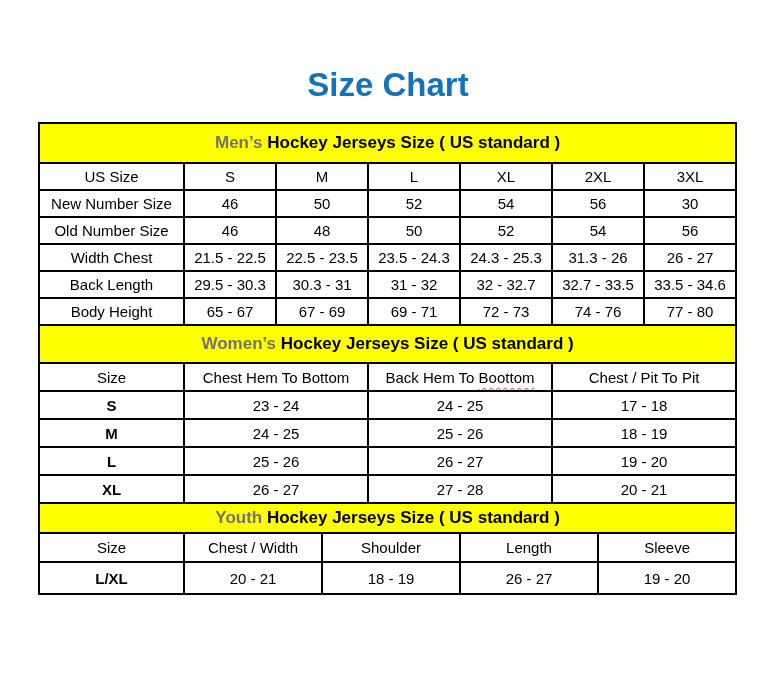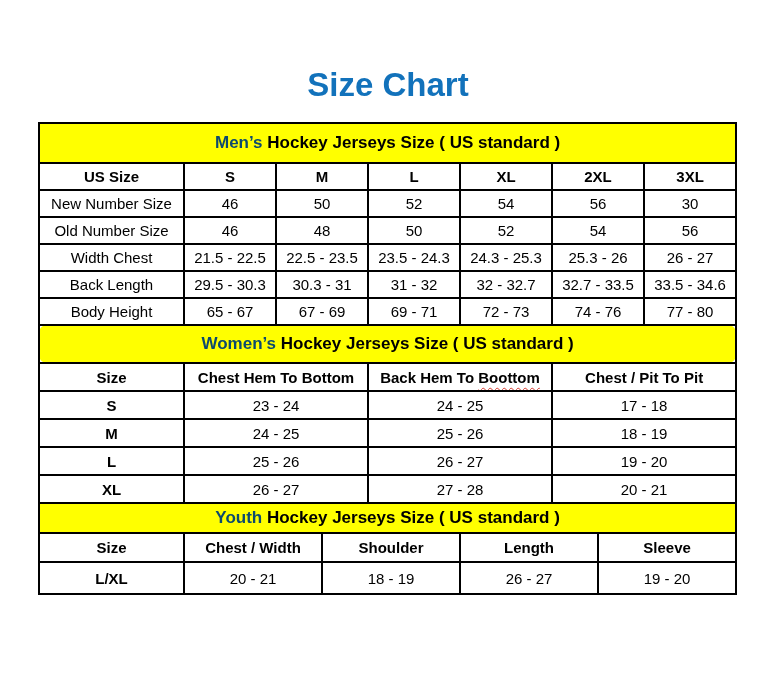--- a/index.html
+++ b/index.html
@@ -42,34 +42,34 @@
     font-size: 15px;
     padding: 0 2px;
     white-space: nowrap;
     overflow: hidden;
   }
   tr.band td {
     background: #FFFF00;
     font-weight: bold;
     font-size: 17px;
   }
-  .accent { color: #0c4a6e; }
-  tr.hdr td { font-weight: bold; }
+  .accent { color: #737373; }
+  tr.hdr td { font-weight: normal; }
   td.lbl-bold { font-weight: bold; }
   .squiggle {
     text-decoration: underline;
     text-decoration-style: wavy;
     text-decoration-color: #d83b2f;
     text-decoration-thickness: 1px;
     text-underline-offset: 4px;
   }
   
   tr.rh-band-m td { height: 38px; }
   tr.rh-m      td { height: 25px; }
-  tr.rh-band-w td { height: 36px; border-radius: 8px; }
+  tr.rh-band-w td { height: 36px; }
   tr.rh-w      td { height: 26px; }
   tr.rh-band-y td { height: 28px; margin-top: 24px; }
   tr.rh-yh     td { height: 27px; }
   tr.rh-y      td { height: 30px; }
 </style>
 </head>
 <body>
 
 <div class="canvas">
 
@@ -124,21 +124,21 @@
         <td colspan="2">52</td>
         <td colspan="2">54</td>
         <td colspan="2">56</td>
       </tr>
       <tr class="rh-m">
         <td>Width Chest</td>
         <td colspan="2">21.5 - 22.5</td>
         <td colspan="2">22.5 - 23.5</td>
         <td colspan="2">23.5 - 24.3</td>
         <td colspan="2">24.3 - 25.3</td>
-        <td colspan="2">25.3 - 26</td>
+        <td colspan="2">31.3 - 26</td>
         <td colspan="2">26 - 27</td>
       </tr>
       <tr class="rh-m">
         <td>Back Length</td>
         <td colspan="2">29.5 - 30.3</td>
         <td colspan="2">30.3 - 31</td>
         <td colspan="2">31 - 32</td>
         <td colspan="2">32 - 32.7</td>
         <td colspan="2">32.7 - 33.5</td>
         <td colspan="2">33.5 - 34.6</td>

